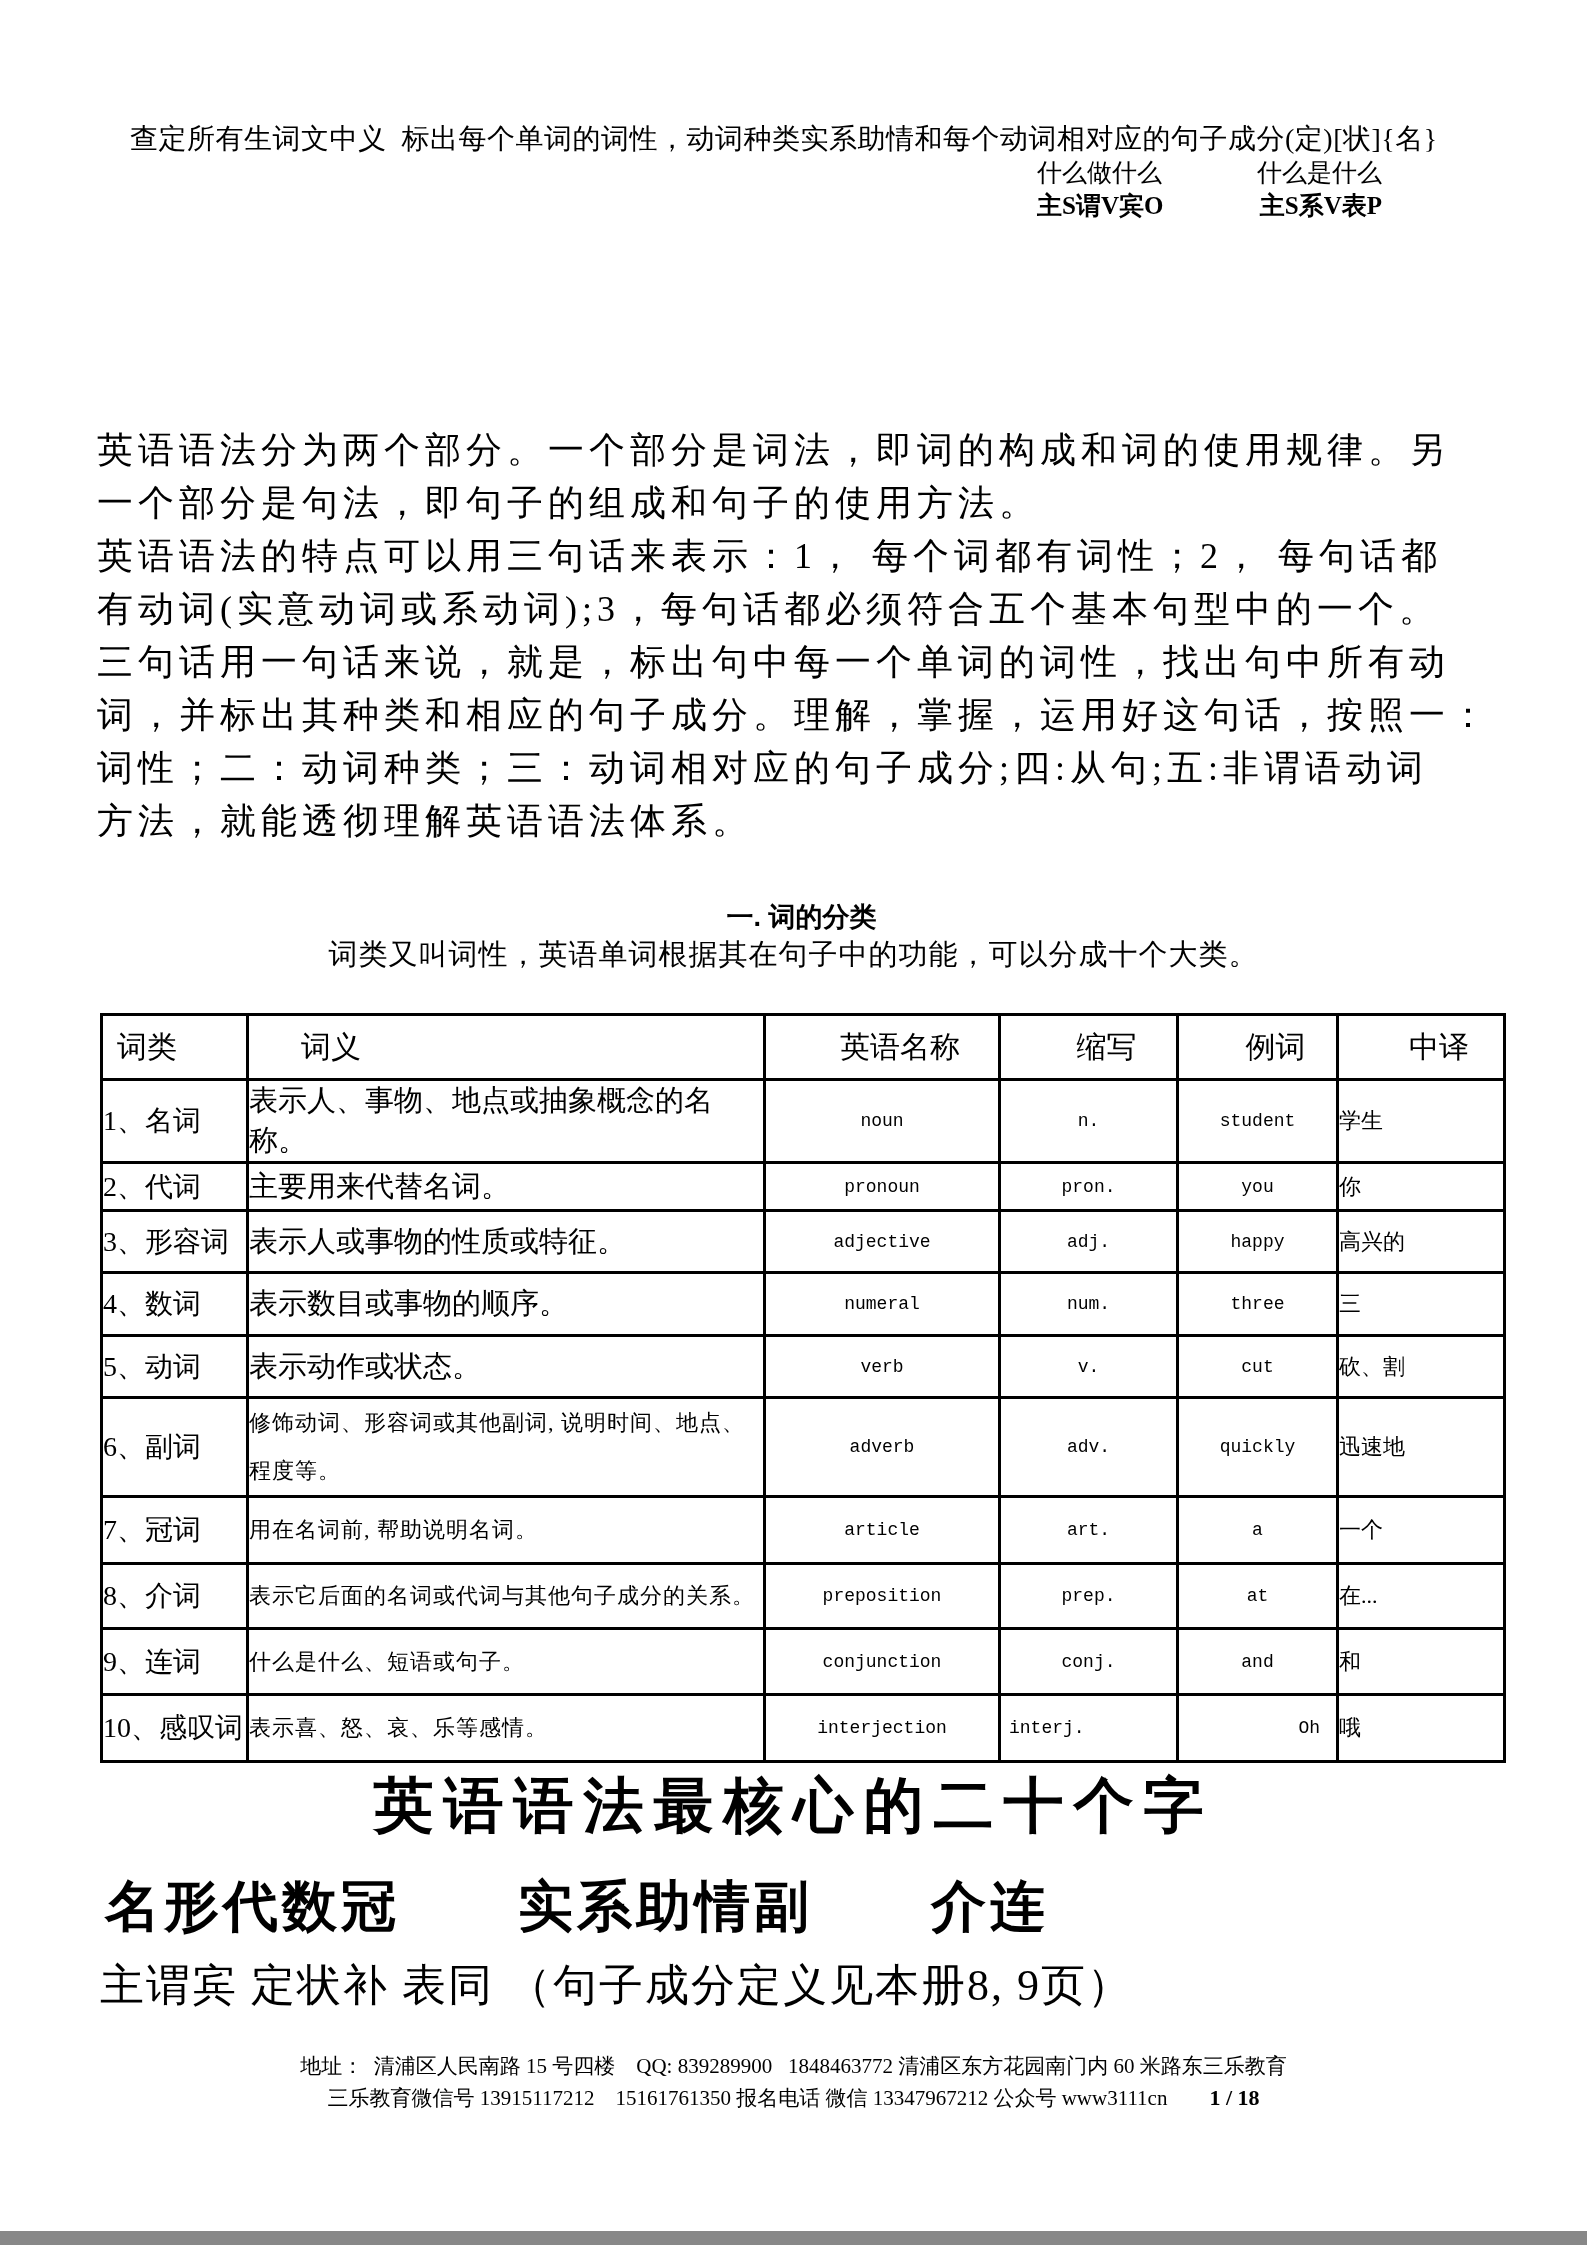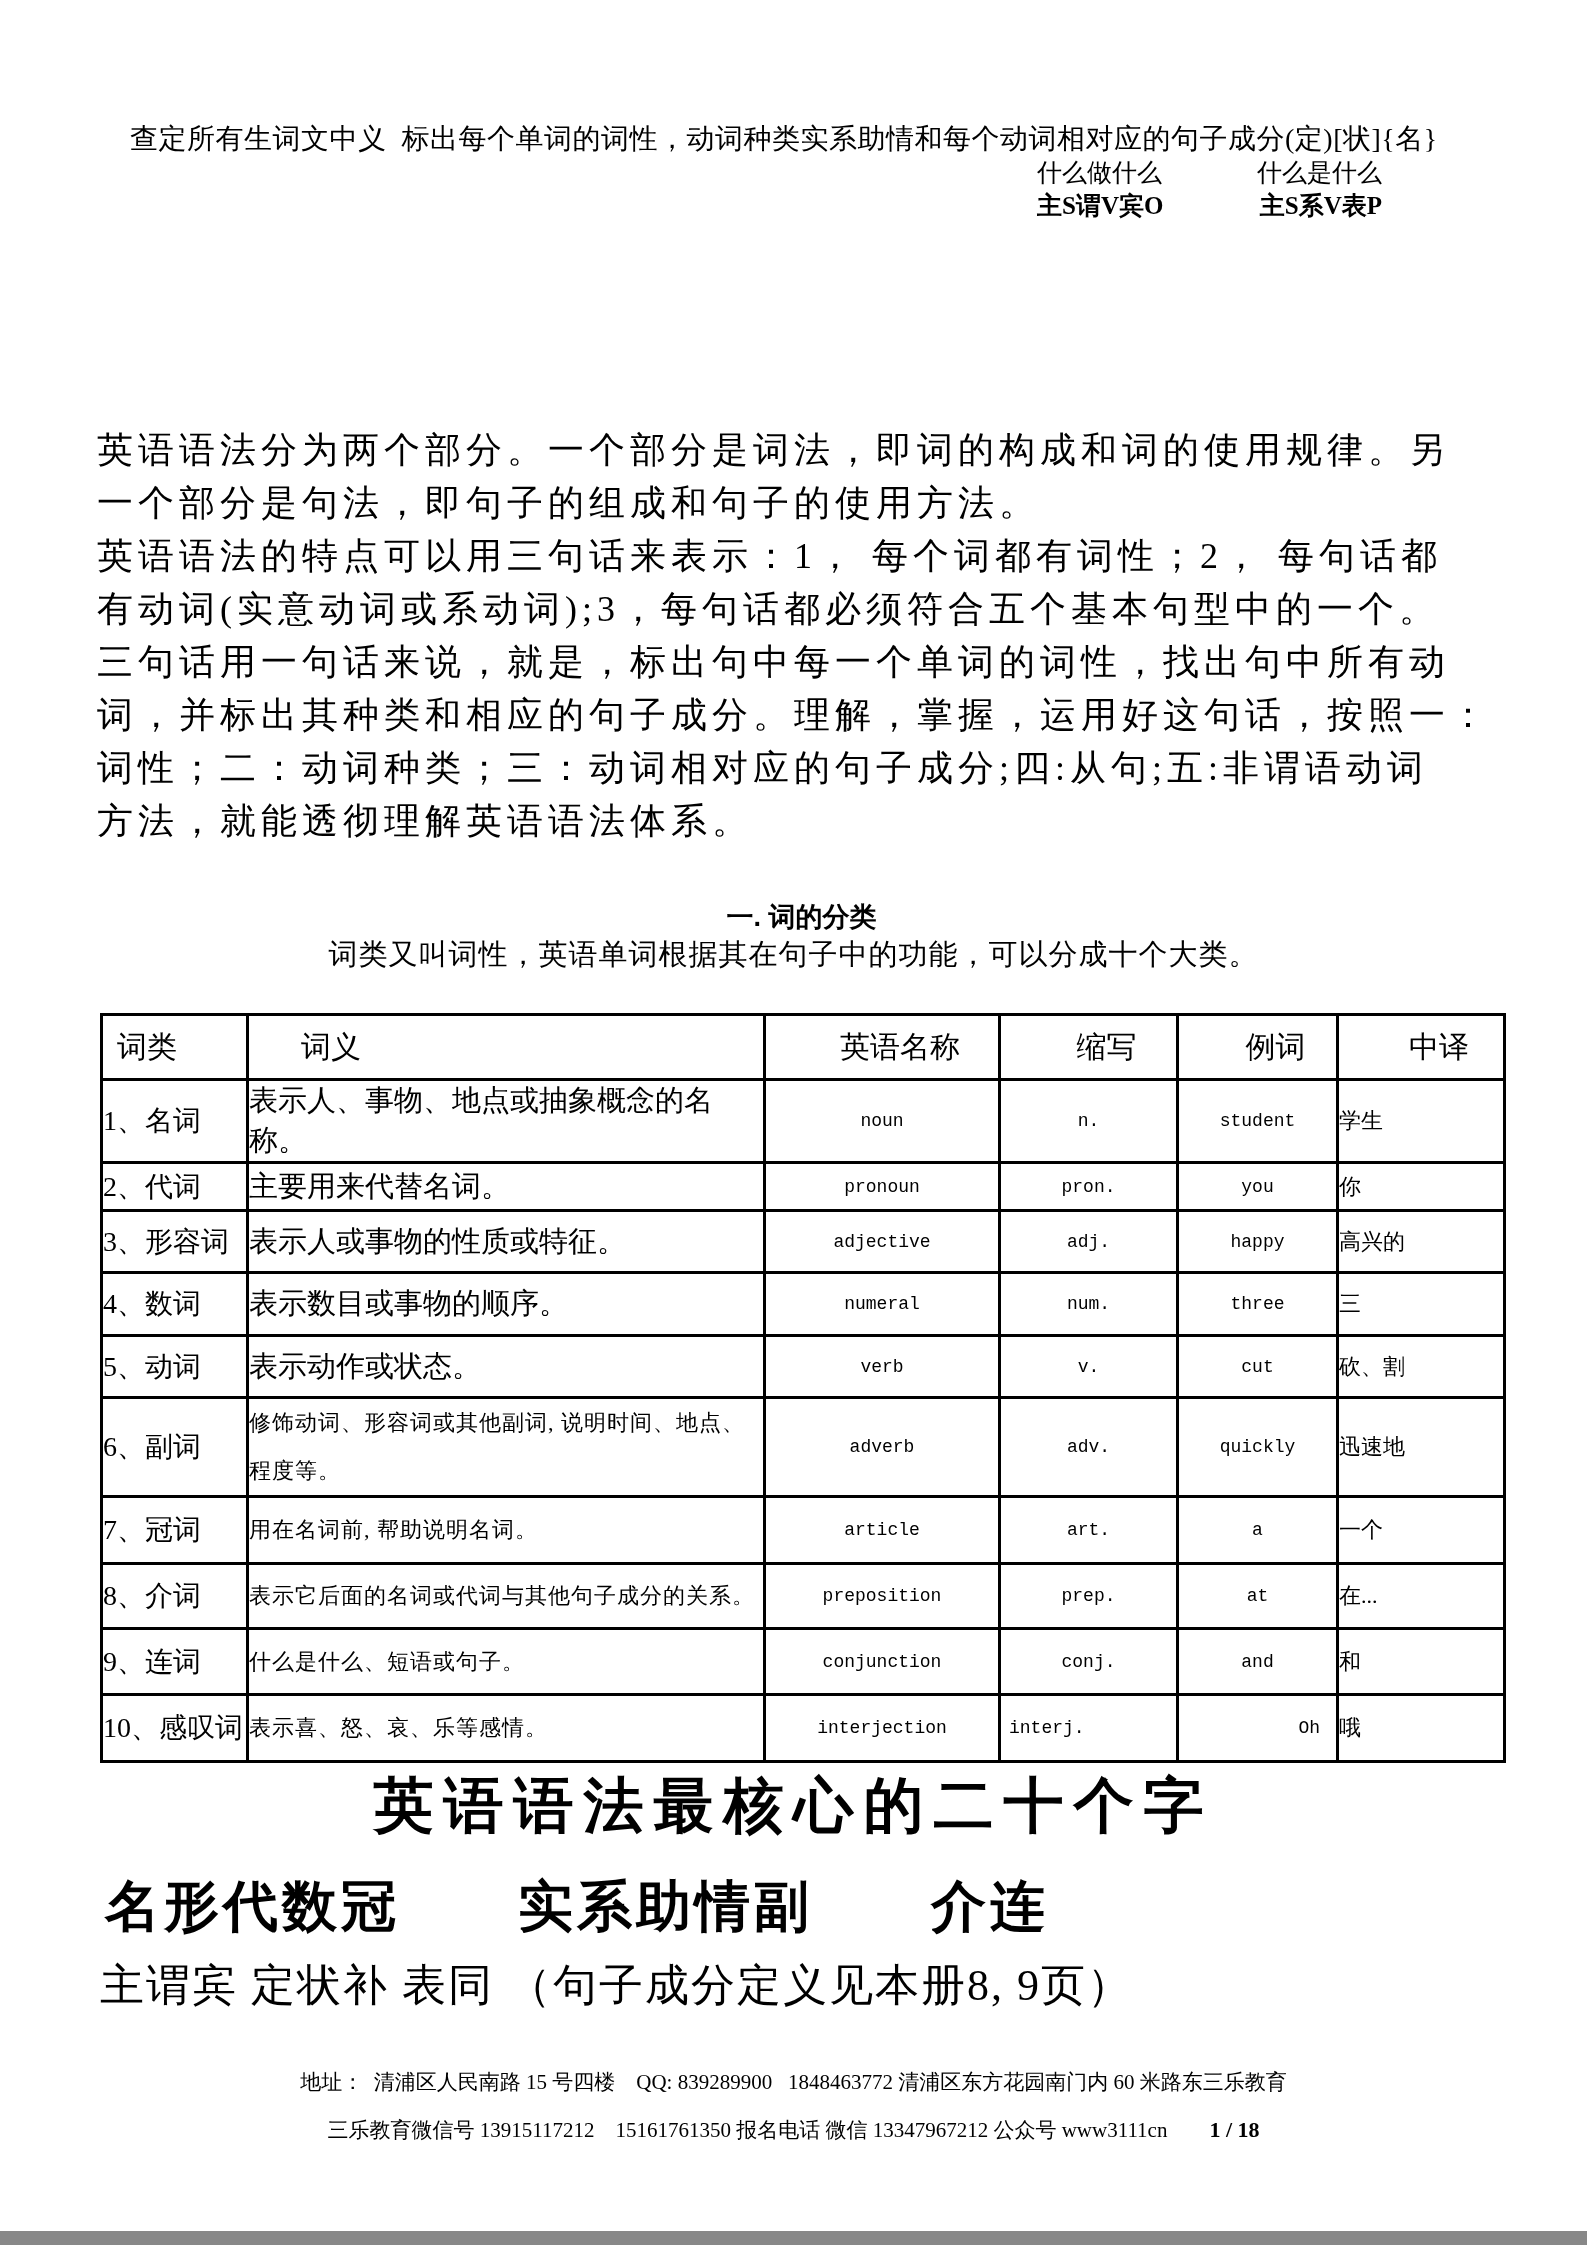--- a/index.html
+++ b/index.html
@@ -89,21 +89,21 @@
   }
   .core-line2 {
     position:absolute; top:1956px; left:100px;
     font-size:44px; letter-spacing:2px; white-space:pre;
   }
   
   .footer {
     position:absolute; top:2051px; left:0; width:100%;
     text-align:center; font-size:21px; line-height:31px;
   }
-  .footer .fline { white-space:pre;margin-top:16px; }
+  .footer .fline { white-space:pre; }
   .footer .pagenum { font-weight:bold; margin-left:42px; font-size:22px; }
 </style>
 </head>
 <body>
 
 <div class="page">
 
   <div class="tn-line1">查定所有生词文中义  标出每个单词的词性，动词种类实系助情和每个动词相对应的句子成分(定)[状]{名}</div>
   <div class="tn-sub row2">
     <span>什么做什么</span>

